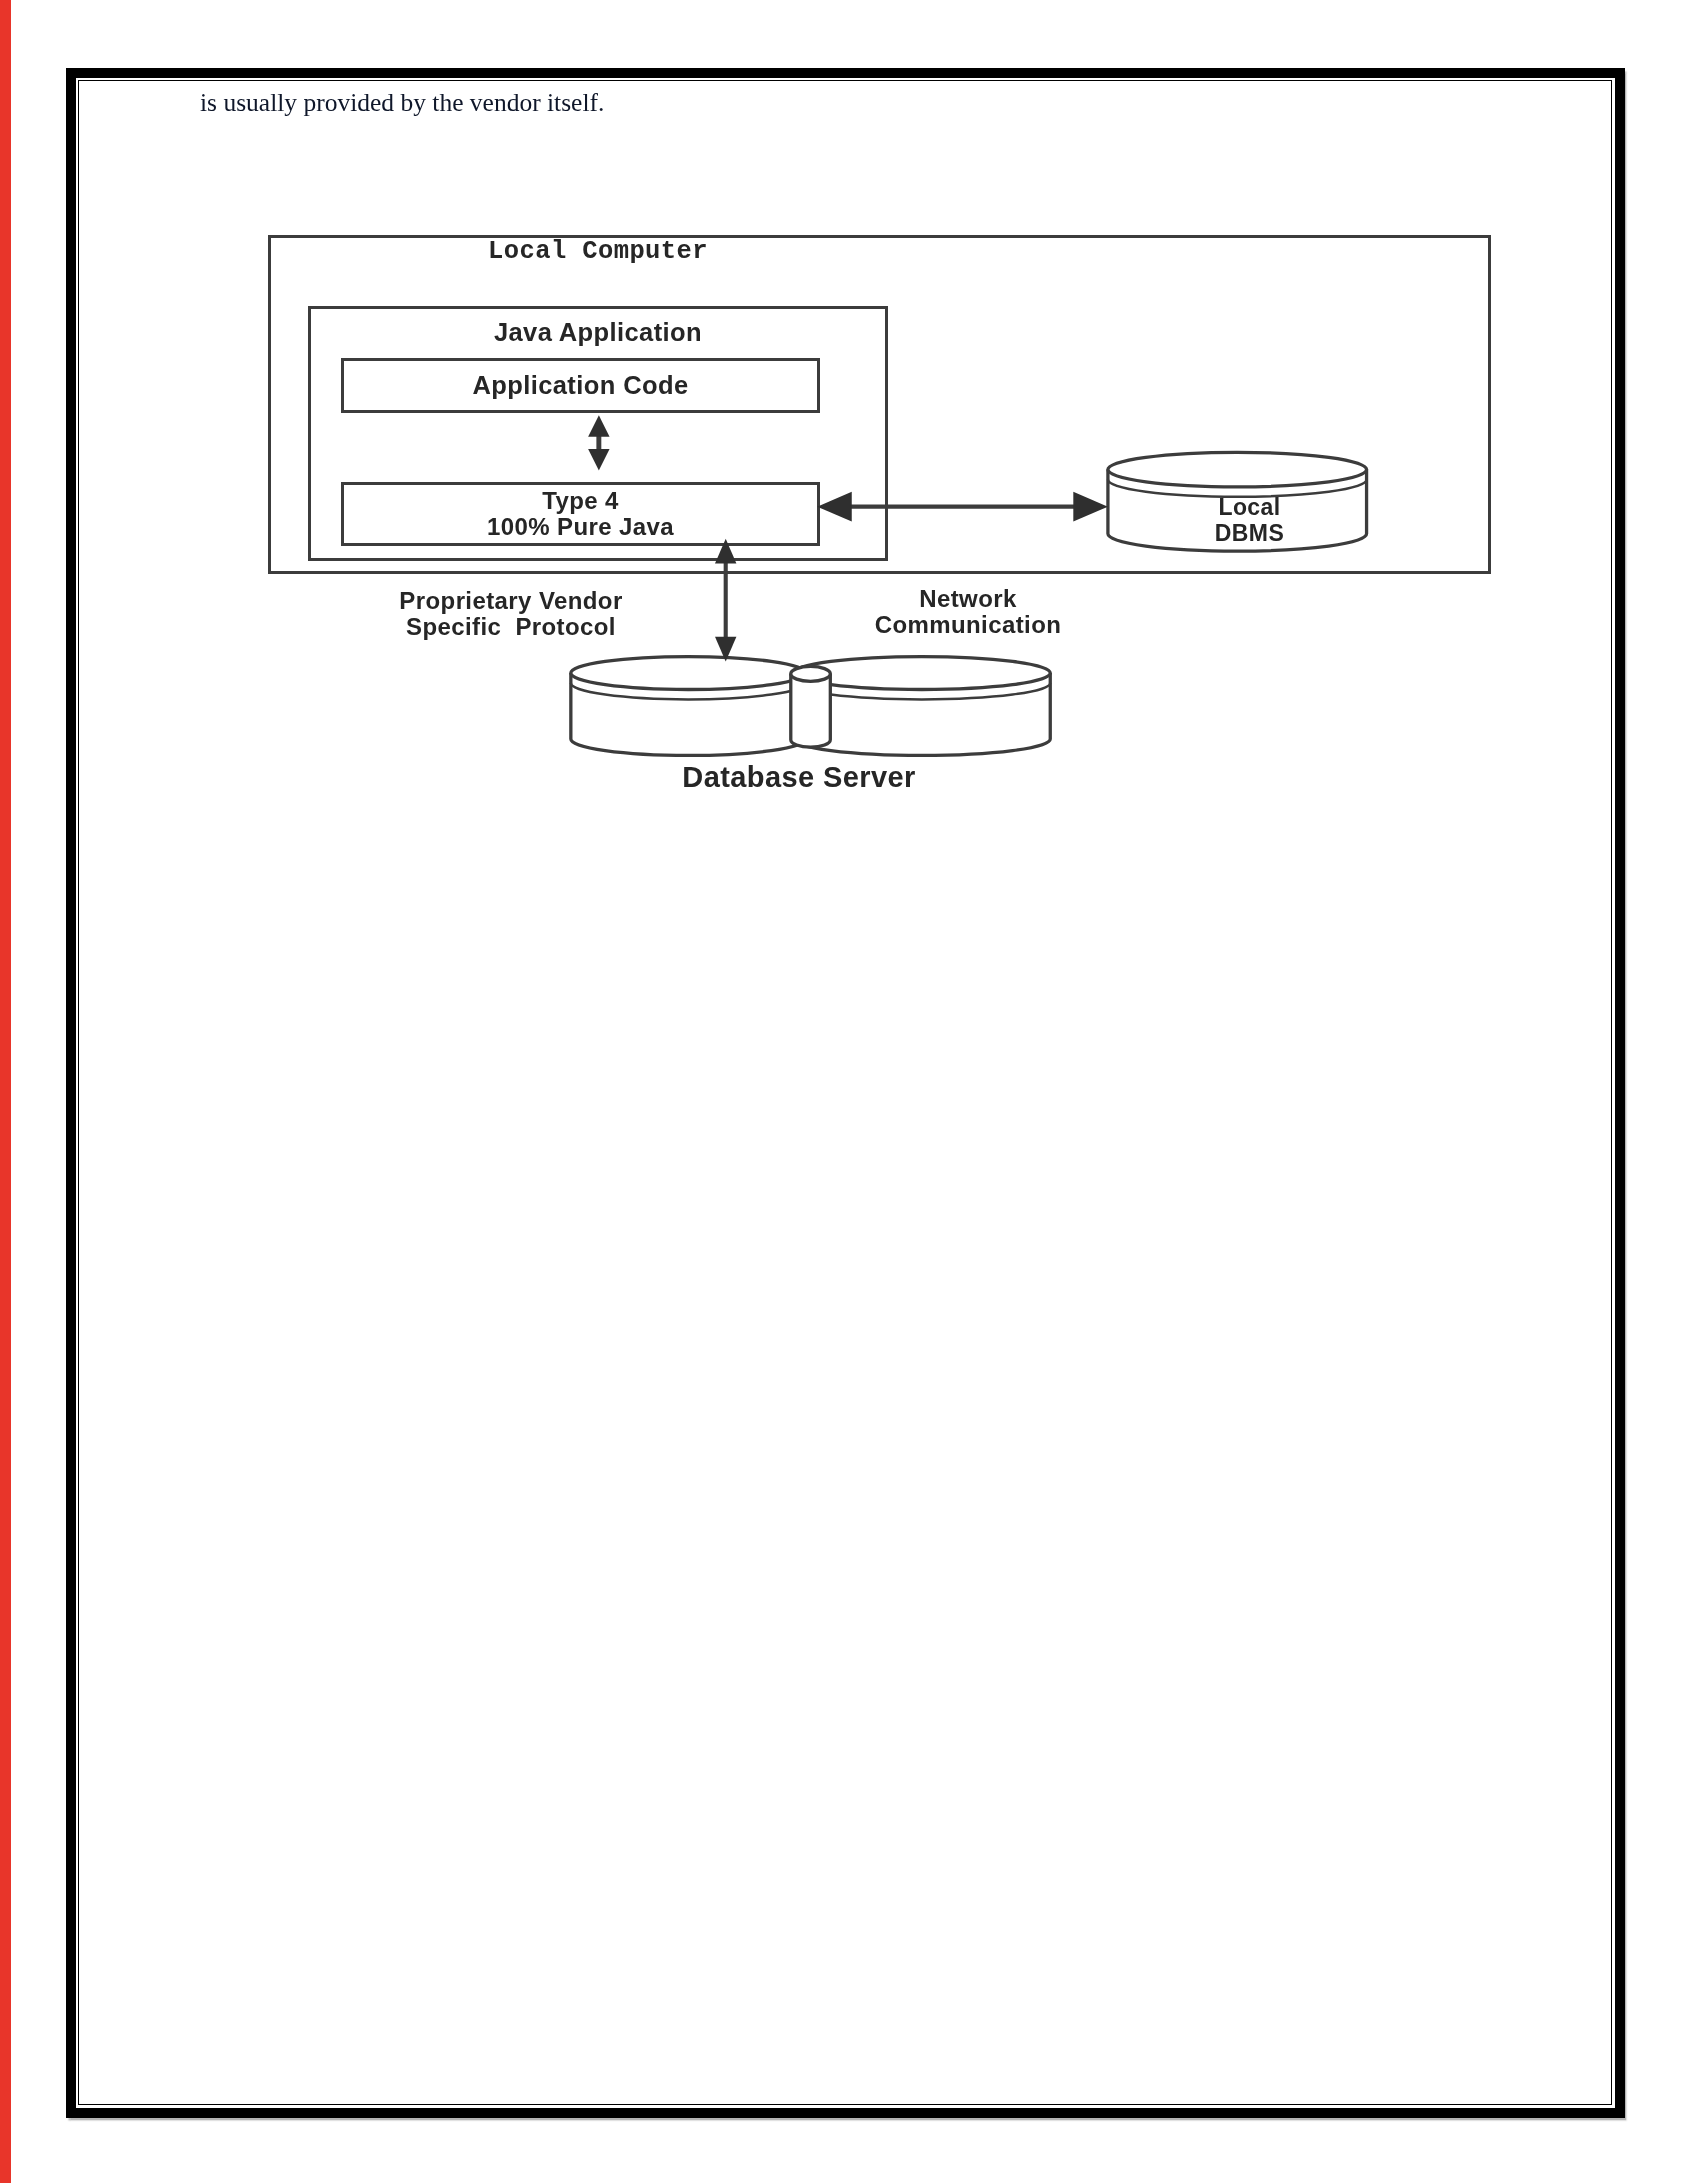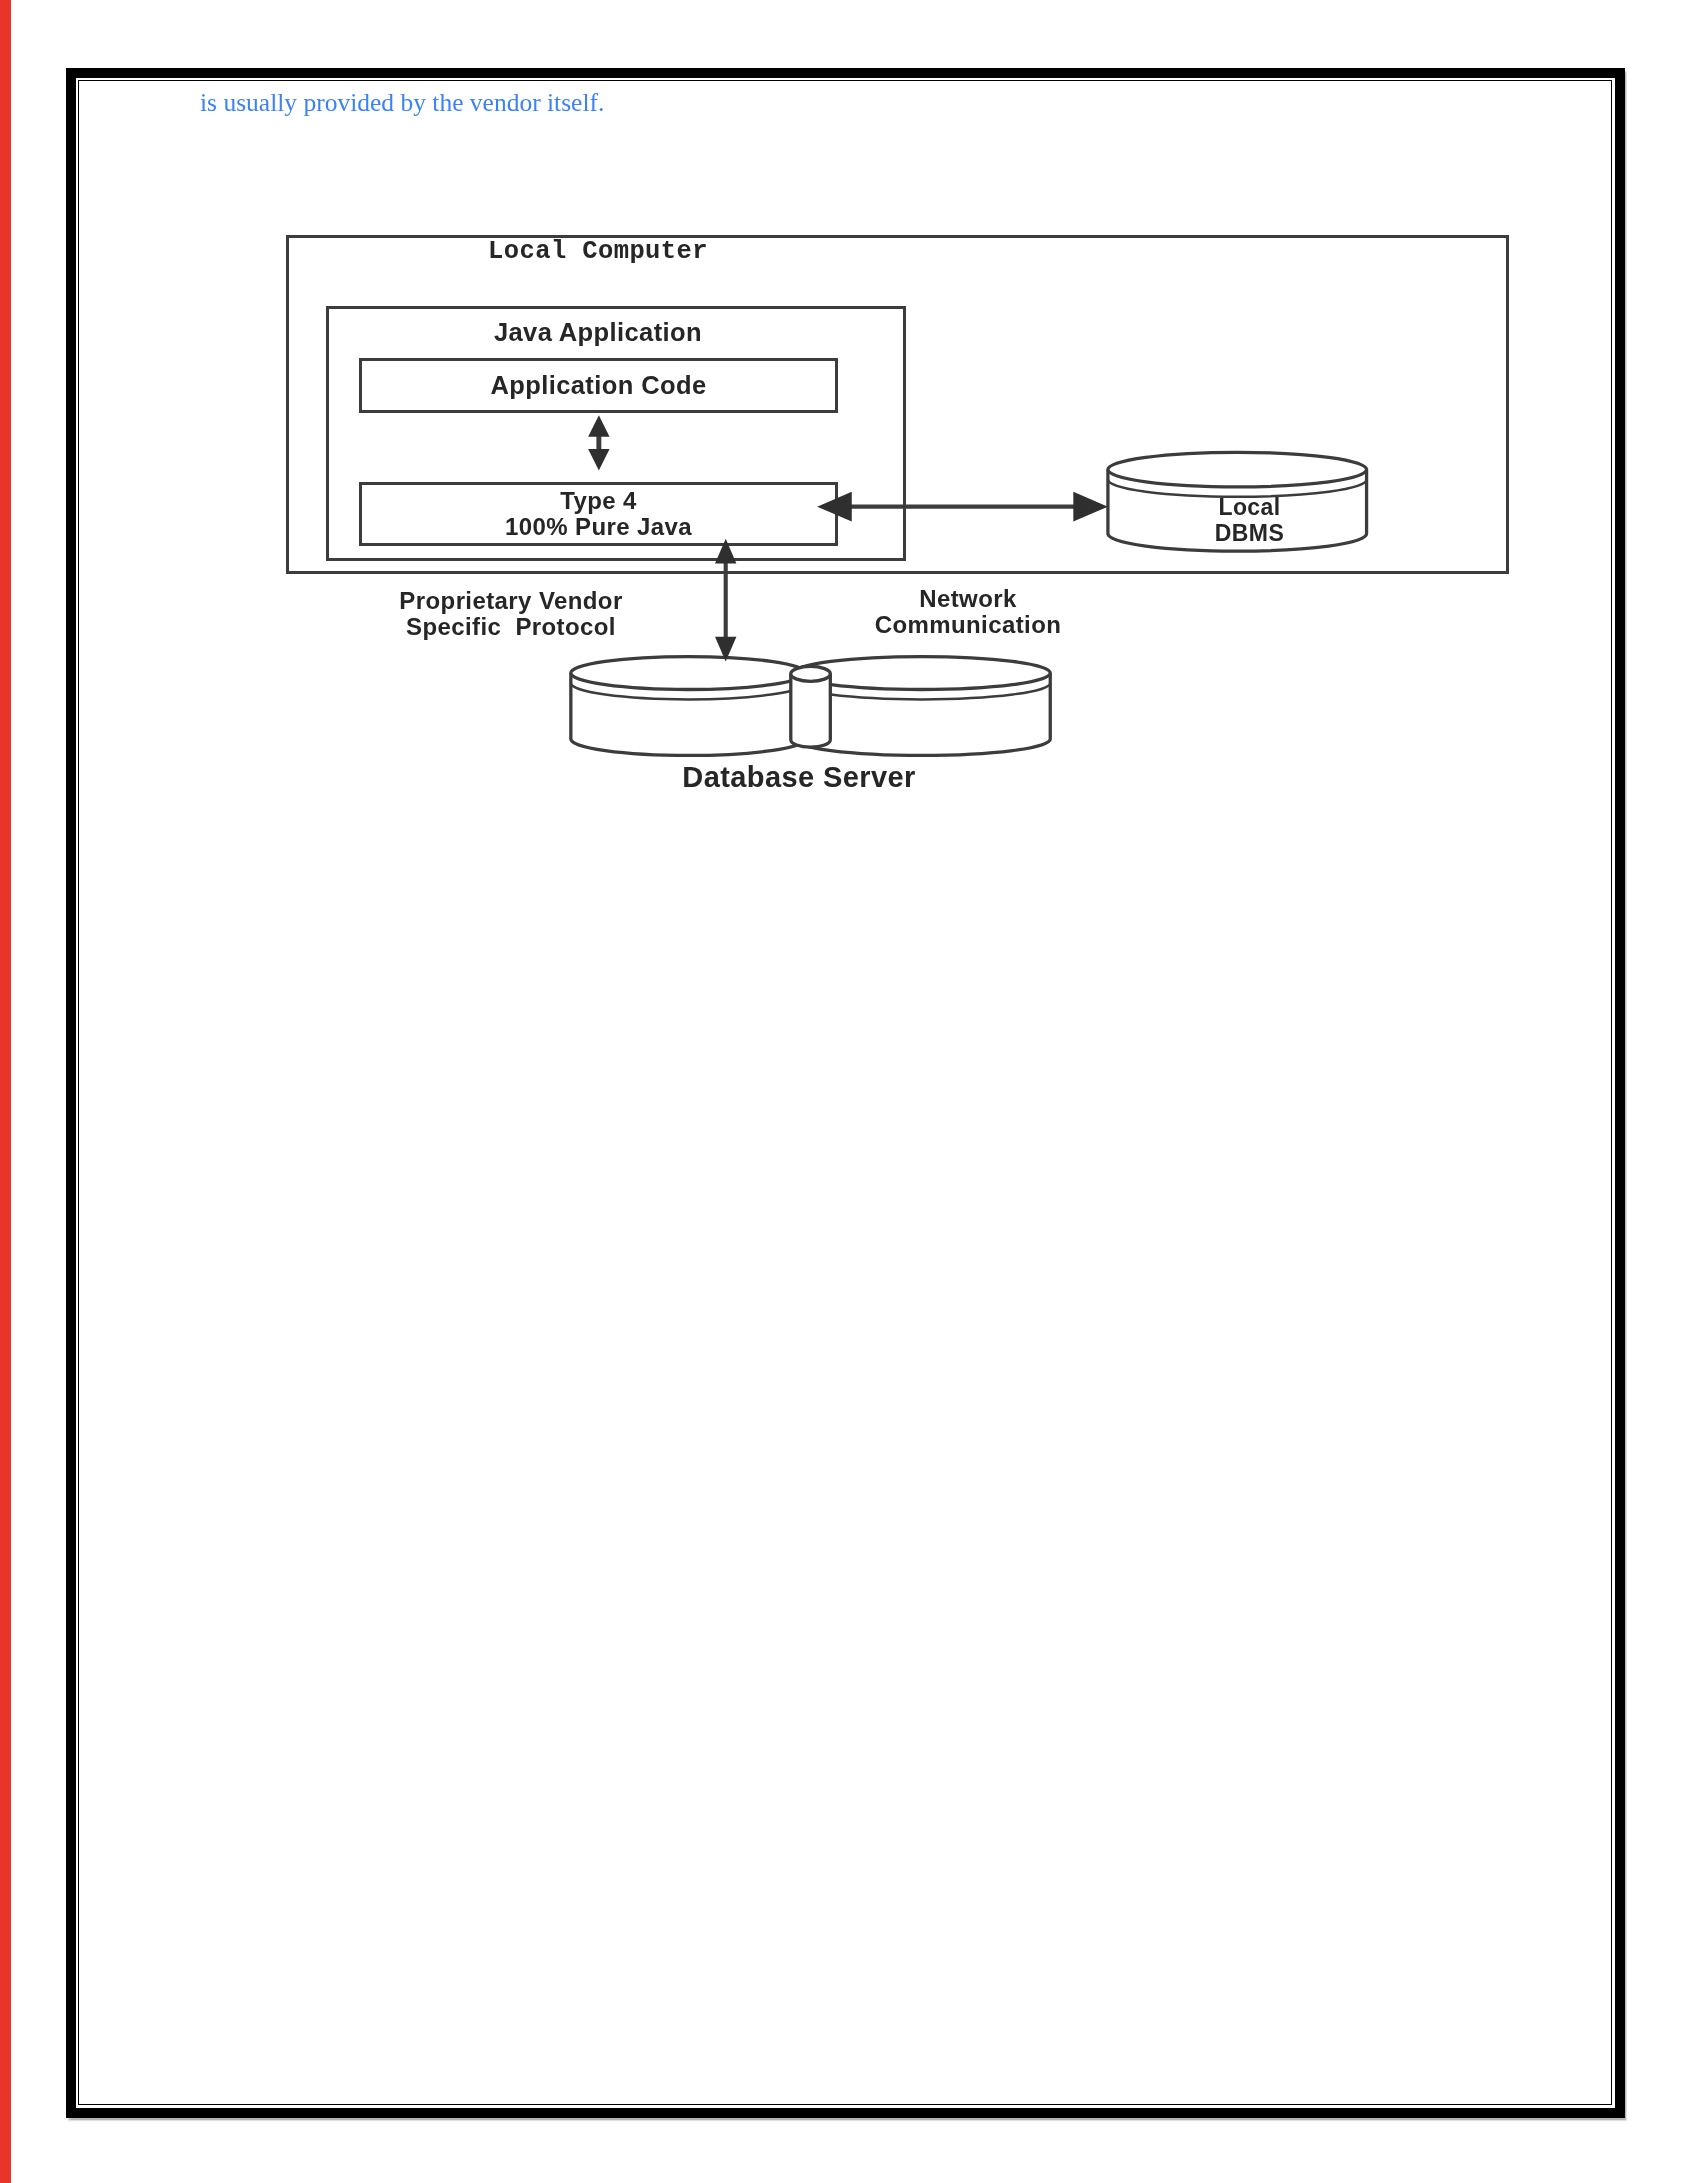--- a/index.html
+++ b/index.html
@@ -29,33 +29,32 @@
   #page-frame-inner {
     left: 78px; top: 80px; width: 1534px; height: 2025px;
     box-sizing: border-box;
     border: 1.6px solid #000;
   }
 
   
   #paragraph {
     left: 200px; top: 86px; width: 1287px;
     font-family: "Liberation Serif", serif;
-    font-size: 25.5px; line-height: 34px; color: #3b82f6;
+    font-size: 25.5px; line-height: 34px; color: #0f172a;
   }
   #paragraph .justified {
     text-align: justify;
     text-align-last: justify;
   }
 
   
   .dbox {
     box-sizing: border-box;
     border: 3.3px solid #3c3c3c;
     background: transparent;
-    margin-left: 18px;
   }
   #outer-box  { left: 268px; top: 235px; width: 1223px; height: 339px; }
   #java-box   { left: 308px; top: 306px; width: 580px;  height: 255px; }
   #appcode-box{ left: 341px; top: 358px; width: 479px;  height: 55px;
                 display: flex; align-items: center; justify-content: center; }
   #type4-box  { left: 341px; top: 482px; width: 479px;  height: 64px;
                 display: flex; flex-direction: column; align-items: center; justify-content: center; }
 
   .dlabel {
     font-weight: bold; color: #262626; text-align: center;

